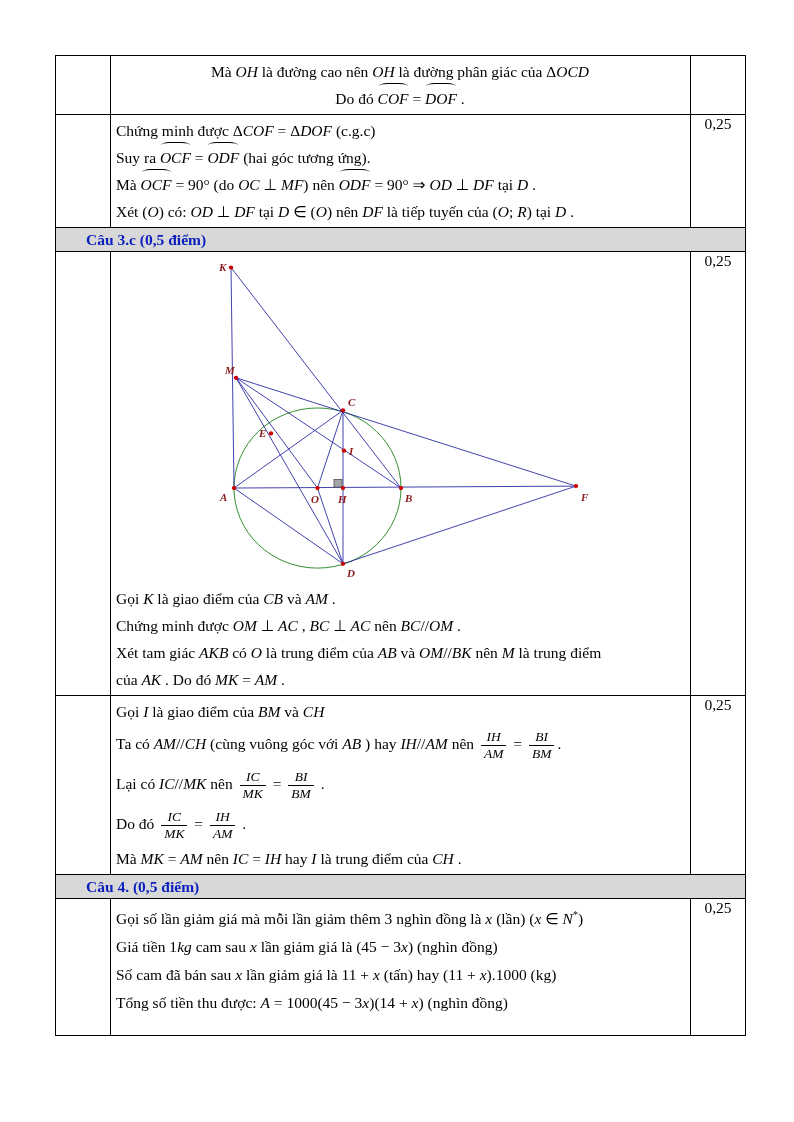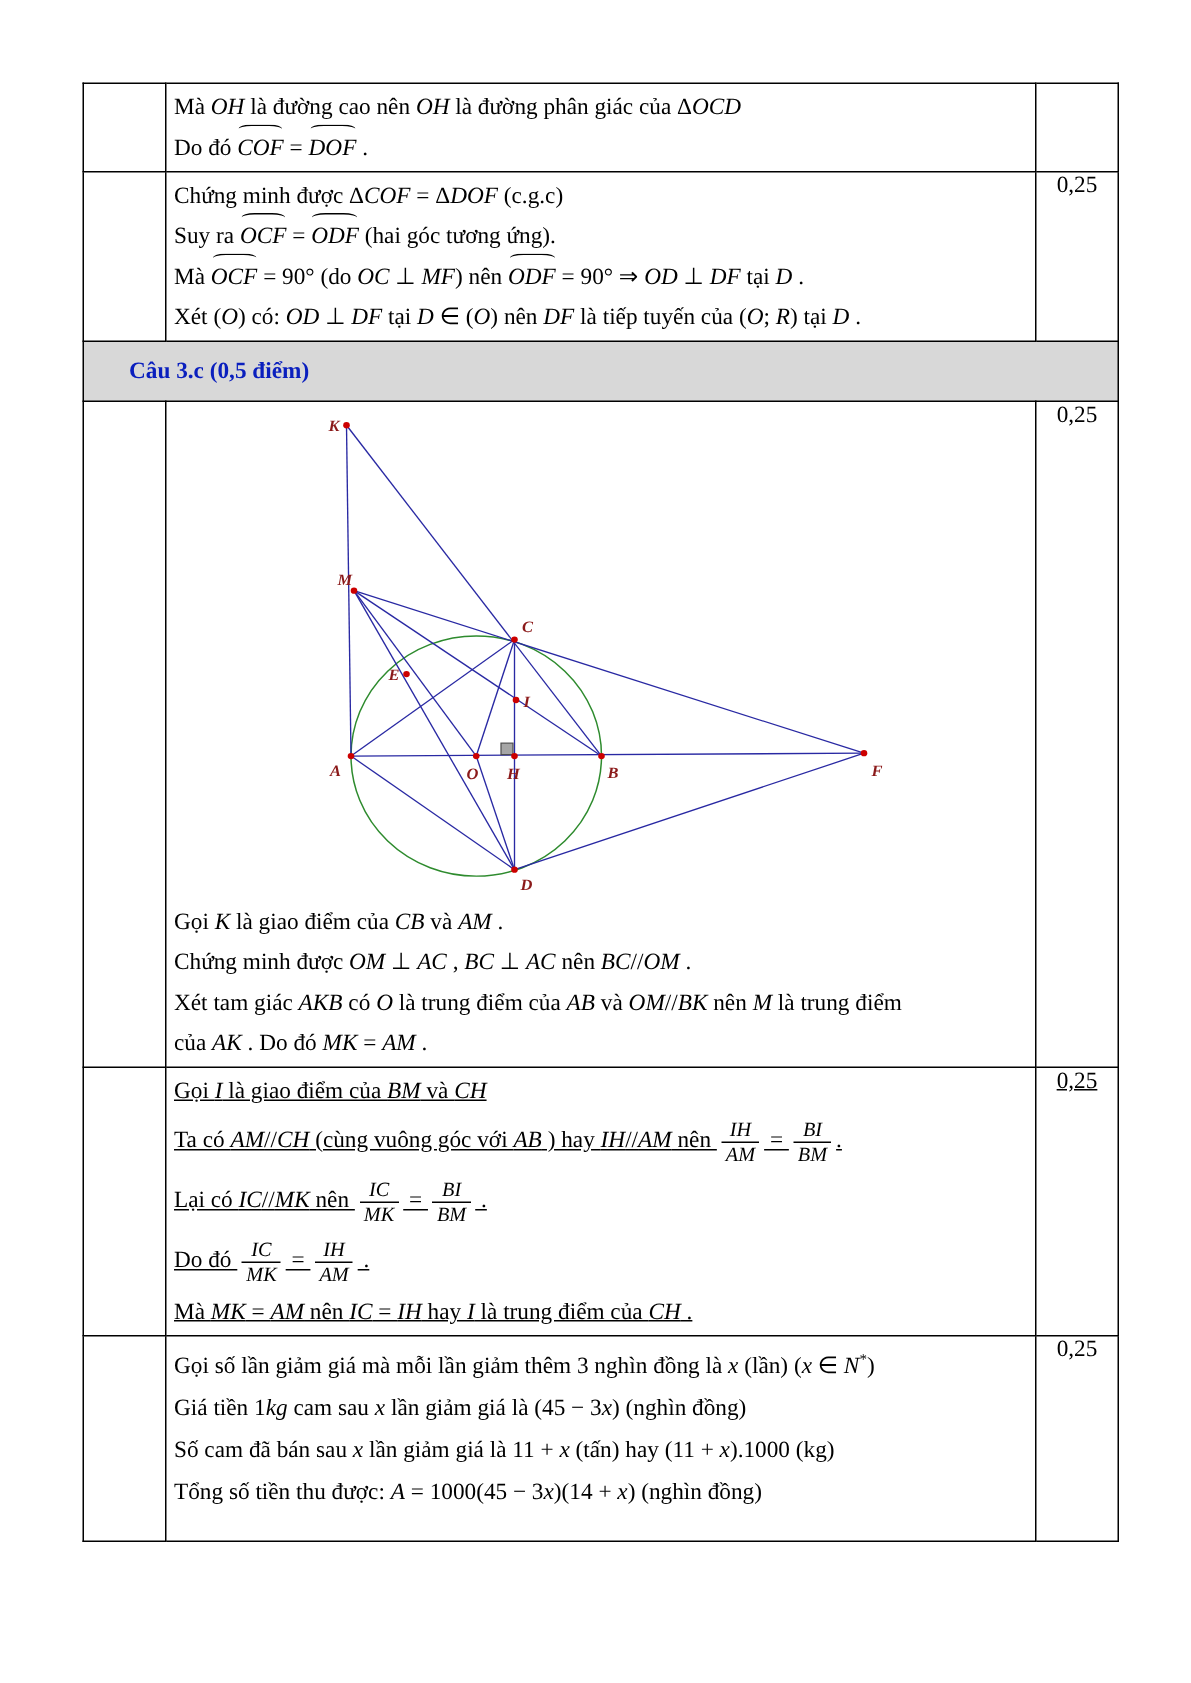--- a/index.html
+++ b/index.html
@@ -4,25 +4,25 @@
 <style>
   * { margin:0; padding:0; box-sizing:border-box; }
   html,body { background:#ffffff; }
   body { font-family:"Liberation Serif", serif; color:#000; }
   .page { width:794px; height:1122px; background:#fff; position:relative; overflow:hidden; }
   table.answer { position:absolute; left:55px; top:55px; width:690px; border-collapse:collapse; table-layout:fixed; }
   table.answer td { border:1px solid #000; vertical-align:top; }
   td.c-left  { width:55px; }
   td.c-main  { width:580px; padding:2px 6px 2px 5px; }
   td.c-score { width:55px; text-align:center; vertical-align:middle; font-size:15.5px;margin-left:32px; }
-  tr.rh56  td { height:56px; }
+  tr.rh56  td { height:56px;text-align:center; }
   tr.rh121 td { height:95px; }
-  tr.rh23  td { height:40px; }
+  tr.rh23  td { height:24px; }
   tr.rh440 td { height:440px; }
-  tr.rh182 td { height:162px;text-decoration:underline; }
+  tr.rh182 td { height:162px; }
   tr.rh137 td { height:137px; }
   tr.header-row td { background:#d8d8d8; padding:2px 0 2px 30px; vertical-align:middle; }
   .header-label { color:#0a1fbe; font-weight:bold; font-size:15.5px; }
   p.line { font-size:15.5px; line-height:27px; white-space:nowrap; }
   p.line.loose { line-height:28px; }
   p.line.gap { padding:4px 0; }
   .math { font-style:italic; }
   .hat { position:relative; font-style:italic; display:inline-block; }
   .hat::before { content:""; position:absolute; left:1px; right:1px; top:-2px; height:5px;
                  border-top:1.2px solid #000; border-radius:50% / 5px; }
@@ -139,20 +139,25 @@
       <td class="c-main">
         <p class="line"><span>Gọi </span><span class="math">I</span><span> là giao điểm của </span><span class="math">BM</span><span> và </span><span class="math">CH</span></p>
         <p class="line gap"><span>Ta có </span><span class="math">AM</span><span>//</span><span class="math">CH</span><span> (cùng vuông góc với </span><span class="math">AB</span><span> ) hay </span><span class="math">IH</span><span>//</span><span class="math">AM</span><span> nên </span><span class="frac"><span class="fnum">IH</span><span class="fden">AM</span></span><span> = </span><span class="frac"><span class="fnum">BI</span><span class="fden">BM</span></span><span>.</span></p>
         <p class="line gap"><span>Lại có </span><span class="math">IC</span><span>//</span><span class="math">MK</span><span> nên </span><span class="frac"><span class="fnum">IC</span><span class="fden">MK</span></span><span> = </span><span class="frac"><span class="fnum">BI</span><span class="fden">BM</span></span><span> .</span></p>
         <p class="line gap"><span>Do đó </span><span class="frac"><span class="fnum">IC</span><span class="fden">MK</span></span><span> = </span><span class="frac"><span class="fnum">IH</span><span class="fden">AM</span></span><span> .</span></p>
         <p class="line"><span>Mà </span><span class="math">MK</span><span> = </span><span class="math">AM</span><span> nên </span><span class="math">IC</span><span> = </span><span class="math">IH</span><span> hay </span><span class="math">I</span><span> là trung điểm của </span><span class="math">CH</span><span> .</span></p>
       </td>
       <td class="c-score">0,25</td>
     </tr>
 
+    <tr class="rh23 header-row">
+      <td colspan="3">
+        <span class="header-label">Câu 4. (0,5 điểm)</span>
+      </td>
+    </tr>
 
     <tr class="rh137">
       <td class="c-left"></td>
       <td class="c-main">
         <p class="line loose"><span>Gọi số lần giảm giá mà mỗi lần giảm thêm 3 nghìn đồng là </span><span class="math">x</span><span> (lần) (</span><span class="math">x</span><span> ∈ </span><span class="math">N</span><sup class="sp">*</sup><span>)</span></p>
         <p class="line loose"><span>Giá tiền 1</span><span class="math">kg</span><span> cam sau </span><span class="math">x</span><span> lần giảm giá là (45 − 3</span><span class="math">x</span><span>) (nghìn đồng)</span></p>
         <p class="line loose"><span>Số cam đã bán sau </span><span class="math">x</span><span> lần giảm giá là 11 + </span><span class="math">x</span><span> (tấn) hay (11 + </span><span class="math">x</span><span>).1000 (kg)</span></p>
         <p class="line loose"><span>Tổng số tiền thu được: </span><span class="math">A</span><span> = 1000(45 − 3</span><span class="math">x</span><span>)(14 + </span><span class="math">x</span><span>) (nghìn đồng)</span></p>
       </td>
       <td class="c-score">0,25</td>

